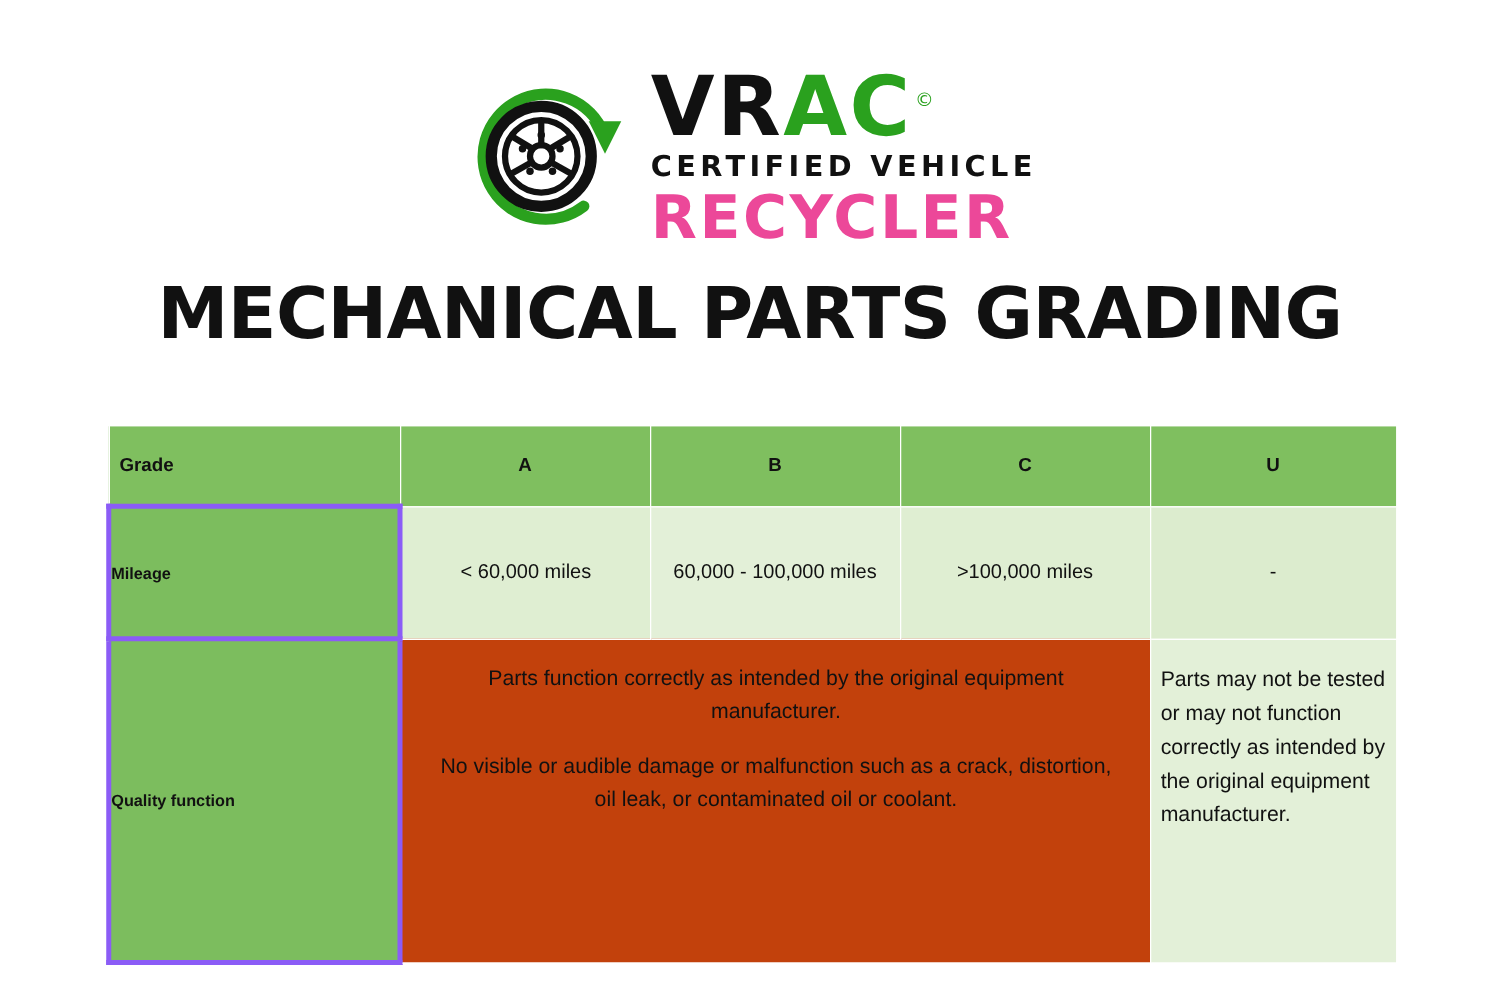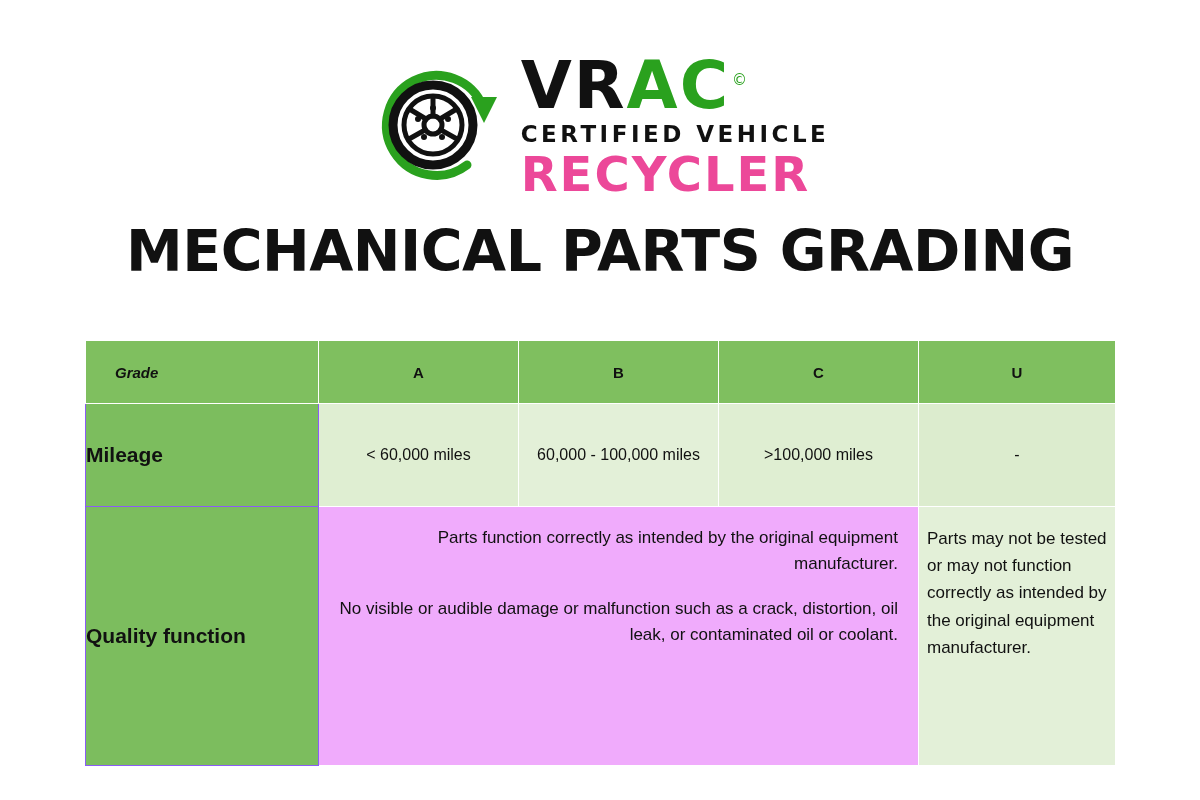--- a/index.html
+++ b/index.html
@@ -114,51 +114,50 @@
     background: #7fbf5f;
     color: #111111;
     font-weight: bold;
     font-size: 15px;
     height: 62px;
     text-align: center;
     border: 1px solid #ffffff;
   }
   .hdr-cell.label {
     text-align: left;
-    padding-left: 29px;
-    font-style: italic;
+    padding-left: 8px;
   }
   .row-label {
     background: #7cbd5e;
     color: #111111;
     font-weight: bold;
-    font-size: 21px;
+    font-size: 13px;
     text-align: left;
     padding-left: 14px;
-    border: 1px solid #8b5cf6;
+    border: 4px solid #8b5cf6;
   }
   .cell {
     background: #dfeed2;
     color: #111111;
     font-size: 16px;
     text-align: center;
     border: 1px solid #ffffff;
     padding: 10px 12px;
     line-height: 1.35;
   }
   .cell.light {
     background: #e3f0d8;
     text-align: center;
   }
   .cell.dash {
     background: #dcecce;
   }
   .cell.criteria {
-    background: #f0abfc;
-    text-align: right;
+    background: #c2410c;
+    text-align: center;
     font-size: 17px;
     line-height: 1.55;
     padding: 18px 20px;
     vertical-align: top;
   }
   .cell.criteria p {
     margin: 0 0 18px 0;
   }
   .cell.criteria p:last-child {
     margin-bottom: 0;

